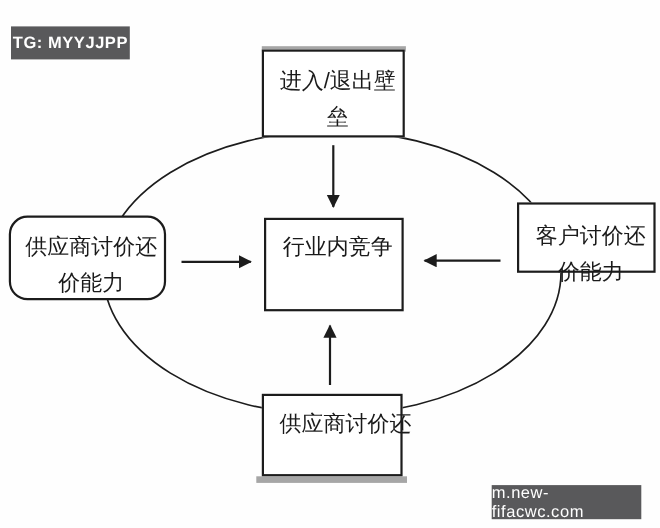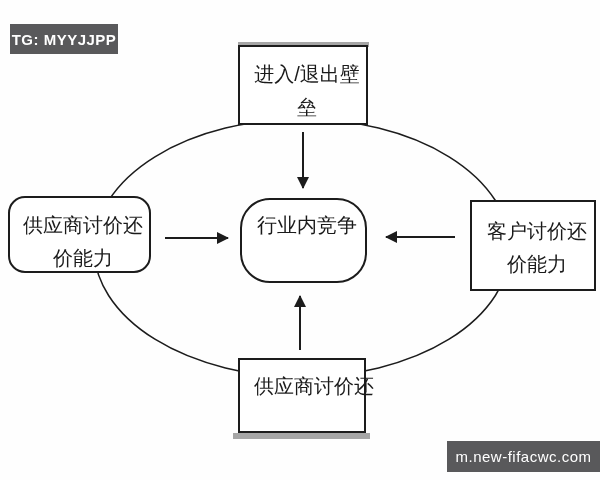--- a/index.html
+++ b/index.html
@@ -32,44 +32,44 @@
     letter-spacing: 0.5px;
   }
   .badge-top-left {
     left: 10px; top: 8px;
     width: 108px; height: 30px;
     font-size: 15px;
     margin-top: 16px;
   }
   .badge-bottom-right {
     left: 447px; top: 441px;
-    width: 153px; height: 31px;
+    width: 136px; height: 31px;
     font-size: 15px;
     font-weight: normal;
   }
   .shadow-bar {
     position: absolute;
     background: #a6a6a6;
   }
   .shadow-top { left: 238px; top: 42px; width: 131px; height: 5px; }
   .shadow-bottom { left: 233px; top: 433px; width: 137px; height: 6px; }
   .dbox {
     position: absolute;
     background: #ffffff;
     border: 2px solid #1c1c1c;
     color: #1a1a1a;
     font-size: 20px;
     line-height: 33px;
     font-family: "Liberation Sans", "DejaVu Sans", sans-serif;
   }
   .dbox .line { display: block; white-space: nowrap; text-align: center; }
   .box-top    { left: 238px; top: 45px;  width: 130px; height: 80px; padding: 11px 6px 0 14px; }
-  .box-center { left: 240px; top: 198px; width: 127px; height: 85px; padding: 9px 6px 0 13px; border-radius: 30px; }
+  .box-center { left: 240px; top: 198px; width: 127px; height: 85px; padding: 9px 6px 0 13px; }
   .box-left   { left: 8px;   top: 196px; width: 143px; height: 77px; padding: 11px 6px 0 13px; border-radius: 17px; }
-  .box-right  { left: 470px; top: 200px; width: 126px; height: 91px; padding: 13px 6px 0 14px; }
+  .box-right  { left: 470px; top: 184px; width: 126px; height: 64px; padding: 13px 6px 0 14px; }
   .box-bottom { left: 238px; top: 358px; width: 128px; height: 75px; padding: 10px 6px 0 14px; }
 </style>
 </head>
 <body>
 
 <div class="stage">
 
   <svg class="svg-layer" viewBox="0 0 600 480">
     <defs>
       <marker id="arrowhead" markerWidth="7" markerHeight="7" refX="5.5" refY="3" orient="auto" markerUnits="strokeWidth">

